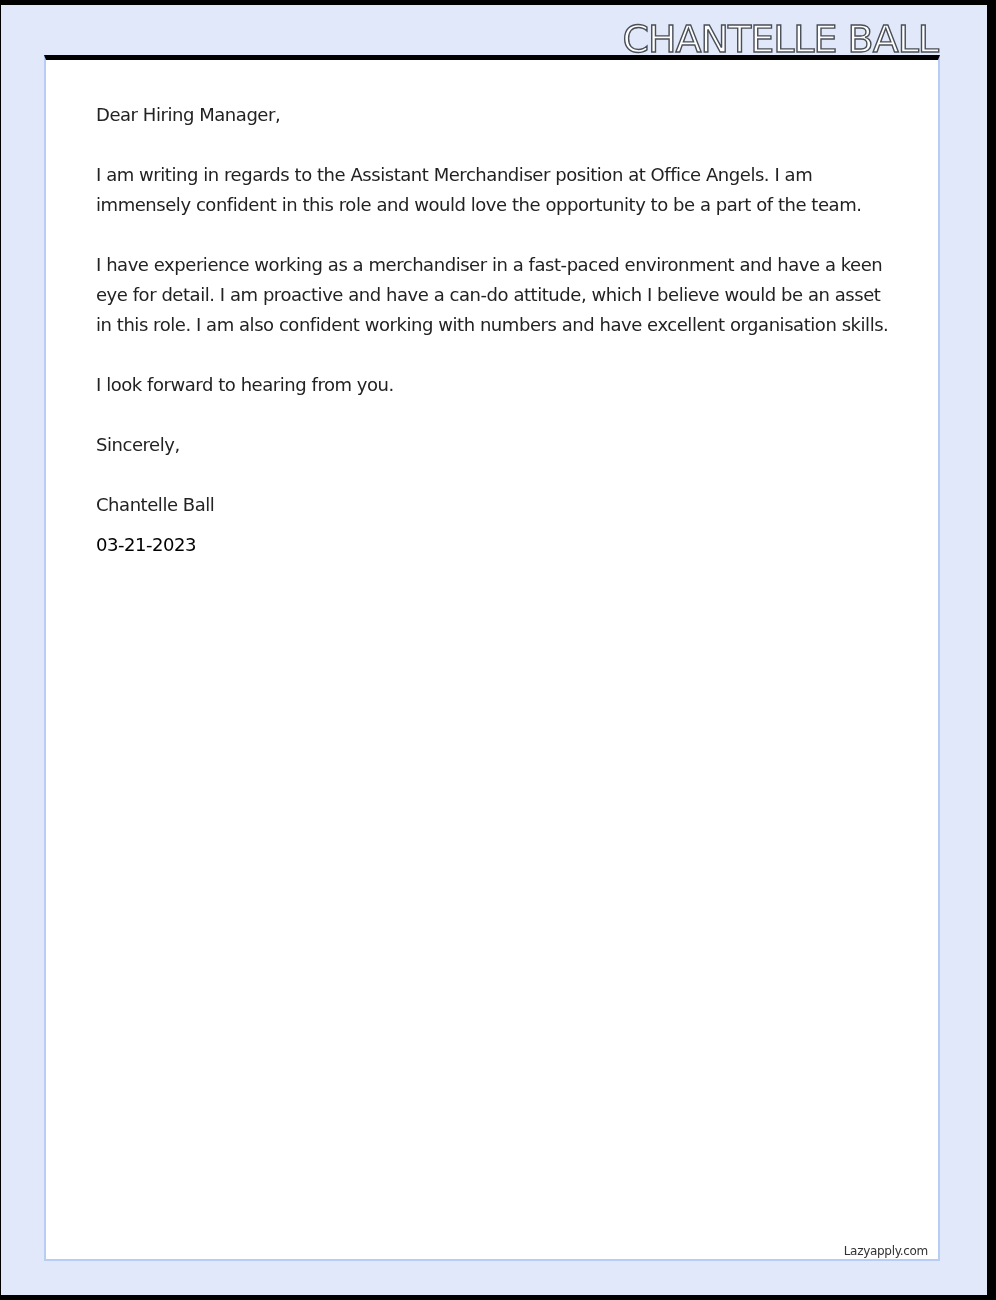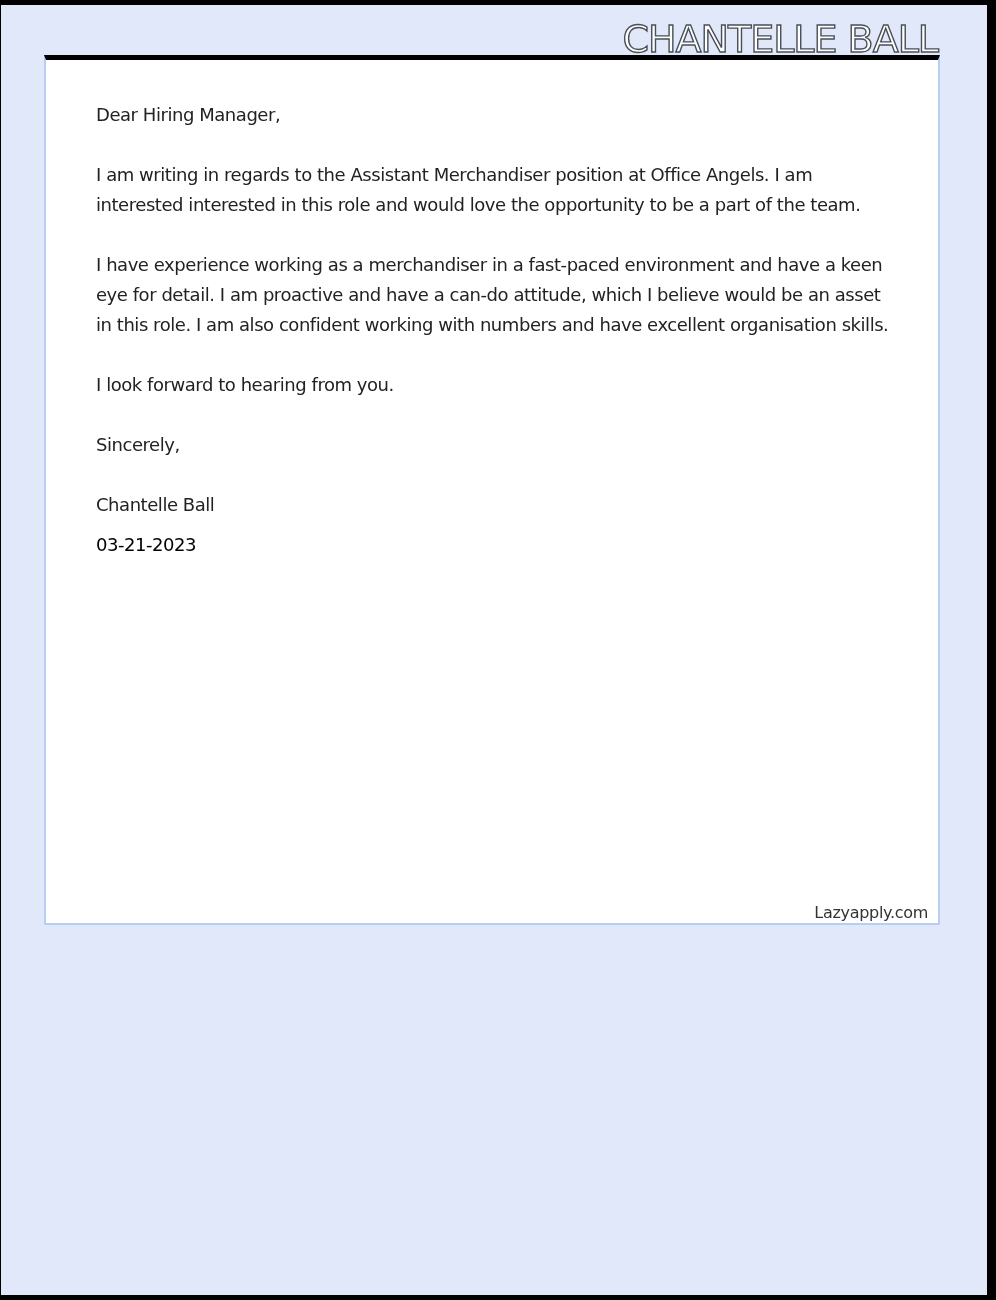--- a/index.html
+++ b/index.html
@@ -33,21 +33,21 @@
       color: #ffffff;
       -webkit-text-stroke: 1.4px #4a4f57;
       line-height: 44px;
       white-space: nowrap;
     }
     .paper {
       position: absolute;
       left: 43px;
       top: 50px;
       width: 896px;
-      height: 870px;
+      height: 1206px;
       background: #ffffff;
       border-left: 2px solid #b7cdf3;
       border-right: 2px solid #b7cdf3;
       border-bottom: 2px solid #b7cdf3;
       border-top: 5px solid #000000;
       box-sizing: border-box;
     }
     .letter {
       position: absolute;
       left: 50px;
@@ -67,35 +67,35 @@
     }
     .letter .date {
       color: #000000;
       margin: 0;
     }
     .footer-brand {
       position: absolute;
       right: 10px;
       bottom: 1px;
       font-family: "DejaVu Sans", sans-serif;
-      font-size: 16px;
+      font-size: 12px;
       letter-spacing: -0.3px;
       color: #333333;
     }
   </style>
 </head>
 <body>
 
 <div class="frame">
   <div class="name-header">CHANTELLE BALL</div>
 
   <div class="paper">
     <div class="letter">
       <p>Dear Hiring Manager,</p>
-      <p>I am writing in regards to the Assistant Merchandiser position at Office Angels. I am interested interested in this role and would love the opportunity to be a part of the team.</p>
+      <p>I am writing in regards to the Assistant Merchandiser position at Office Angels. I am immensely confident in this role and would love the opportunity to be a part of the team.</p>
       <p>I have experience working as a merchandiser in a fast-paced environment and have a keen eye for detail. I am proactive and have a can-do attitude, which I believe would be an asset in this role. I am also confident working with numbers and have excellent organisation skills.</p>
       <p>I look forward to hearing from you.</p>
       <p>Sincerely,</p>
       <p class="signature-name">Chantelle Ball</p>
       <p class="date">03-21-2023</p>
     </div>
 
     <div class="footer-brand">Lazyapply.com</div>
   </div>
 </div>

